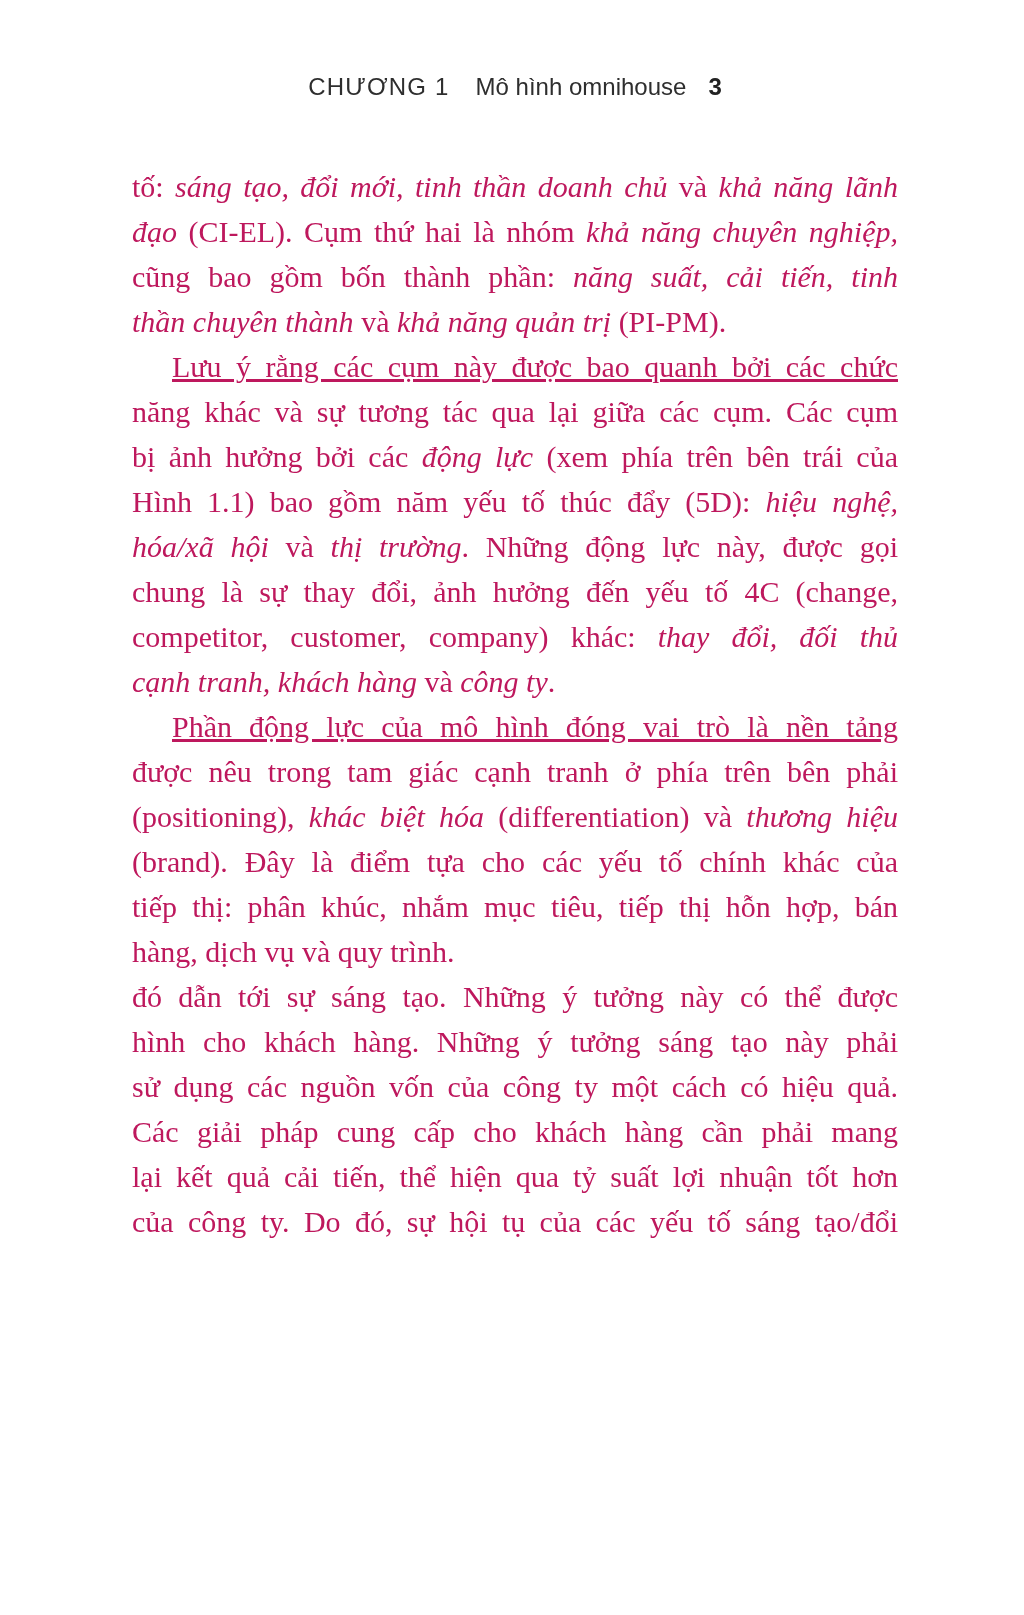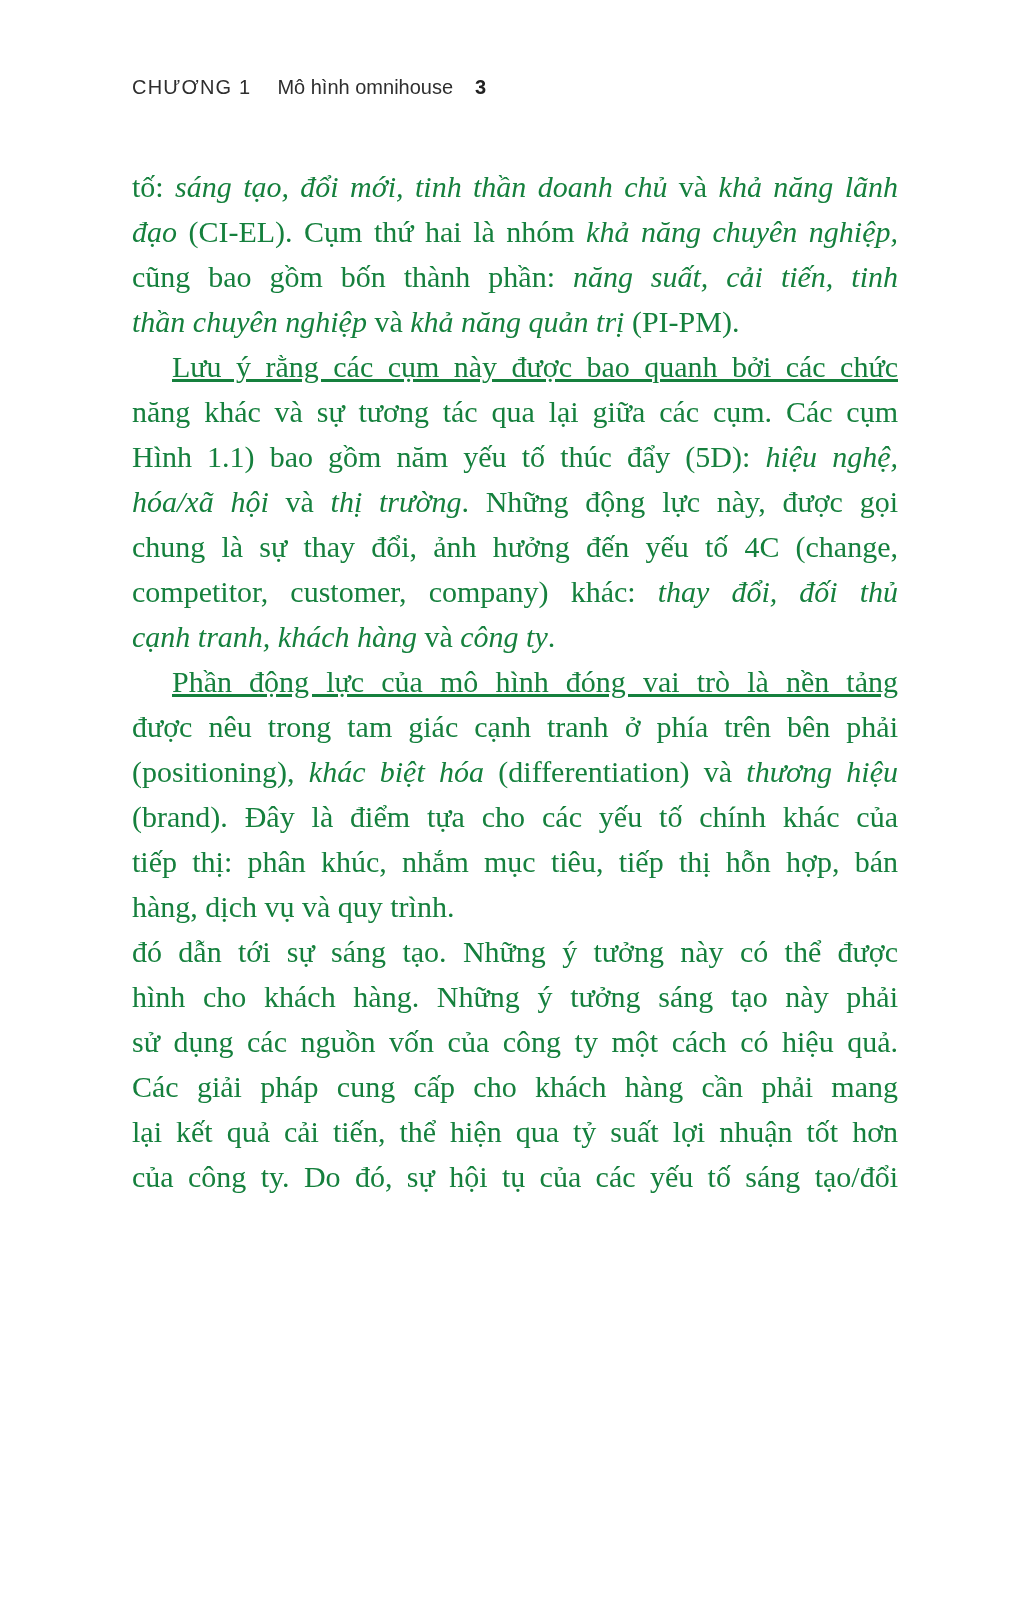--- a/index.html
+++ b/index.html
@@ -14,23 +14,23 @@
   .page {
     position: absolute;
     inset: 0;
     background: #ffffff;
   }
   .running-header {
     position: absolute;
     top: 74px;
     left: 132px;
     width: 766px;
-    text-align: left;
+    text-align: center;
     font-family: "Liberation Sans", sans-serif;
-    font-size: 20px;
+    font-size: 24px;
     line-height: 26px;
     color: #2e2e2e;
     white-space: nowrap;
   }
   .running-header .chapter { letter-spacing: 1.2px; }
   .running-header .title   { margin-left: 26px; }
   .running-header .pagenum { margin-left: 22px; font-weight: bold; color: #222222; }
 
   .body-text {
     position: absolute;
@@ -52,30 +52,31 @@
 </style>
 </head>
 <body style="background: rgb(255, 255, 255);">
 
 <div class="page">
 
   <header class="running-header" style="color: rgb(46, 46, 46);">
     <span class="chapter">CHƯƠNG 1</span><span class="title">Mô hình omnihouse</span><span class="pagenum">3</span>
   </header>
 
-  <main class="body-text" style="color: #15803d;">
+  <main class="body-text" style="color: #be185d;">
       <div class="para">
         <div class="line"><span>tố: </span><em>sáng tạo, đổi mới, tinh thần doanh chủ</em><span> và </span><em>khả năng lãnh</em></div>
         <div class="line"><em>đạo</em><span> (CI-EL). Cụm thứ hai là nhóm </span><em>khả năng chuyên nghiệp,</em></div>
         <div class="line"><span>cũng bao gồm bốn thành phần: </span><em>năng suất, cải tiến, tinh</em></div>
-        <div class="line last"><em>thần chuyên nghiệp</em><span> và </span><em>khả năng quản trị</em><span> (PI-PM).</span></div>
+        <div class="line last"><em>thần chuyên thành</em><span> và </span><em>khả năng quản trị</em><span> (PI-PM).</span></div>
       </div>
       <div class="para">
         <div class="line indent"><span>Lưu ý rằng các cụm này được bao quanh bởi các chức</span></div>
         <div class="line"><span>năng khác và sự tương tác qua lại giữa các cụm. Các cụm</span></div>
+        <div class="line"><span>bị ảnh hưởng bởi các </span><em>động lực</em><span> (xem phía trên bên trái của</span></div>
         <div class="line"><span>Hình 1.1) bao gồm năm yếu tố thúc đẩy (5D): </span><em>hiệu nghệ,</em></div>
         <div class="line"><em>hóa/xã hội</em><span> và </span><em>thị trường</em><span>. Những động lực này, được gọi</span></div>
         <div class="line"><span>chung là sự thay đổi, ảnh hưởng đến yếu tố 4C (change,</span></div>
         <div class="line"><span>competitor, customer, company) khác: </span><em>thay đổi, đối thủ</em></div>
         <div class="line last"><em>cạnh tranh, khách hàng</em><span> và </span><em>công ty</em><span>.</span></div>
       </div>
       <div class="para">
         <div class="line indent"><span>Phần động lực của mô hình đóng vai trò là nền tảng</span></div>
         <div class="line"><span>được nêu trong tam giác cạnh tranh ở phía trên bên phải</span></div>
         <div class="line"><span>(positioning), </span><em>khác biệt hóa</em><span> (differentiation) và </span><em>thương hiệu</em></div>

